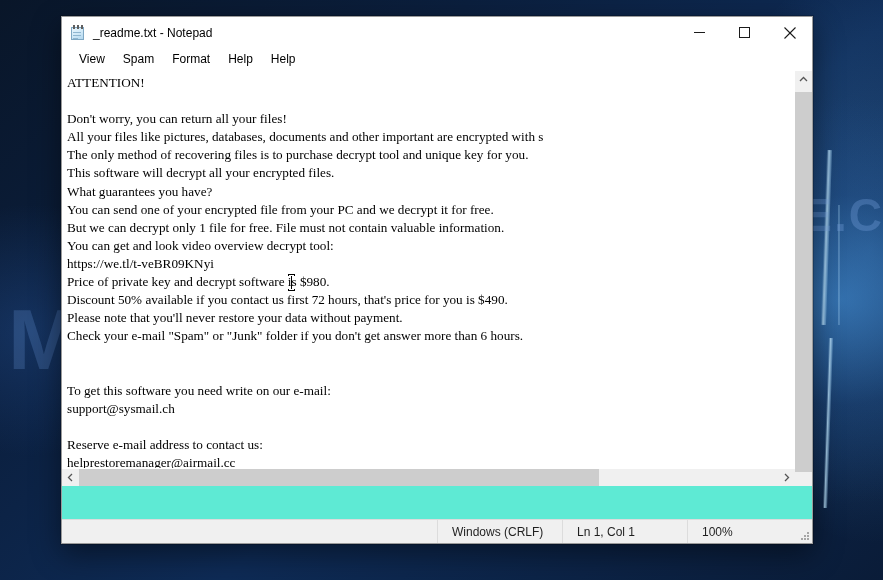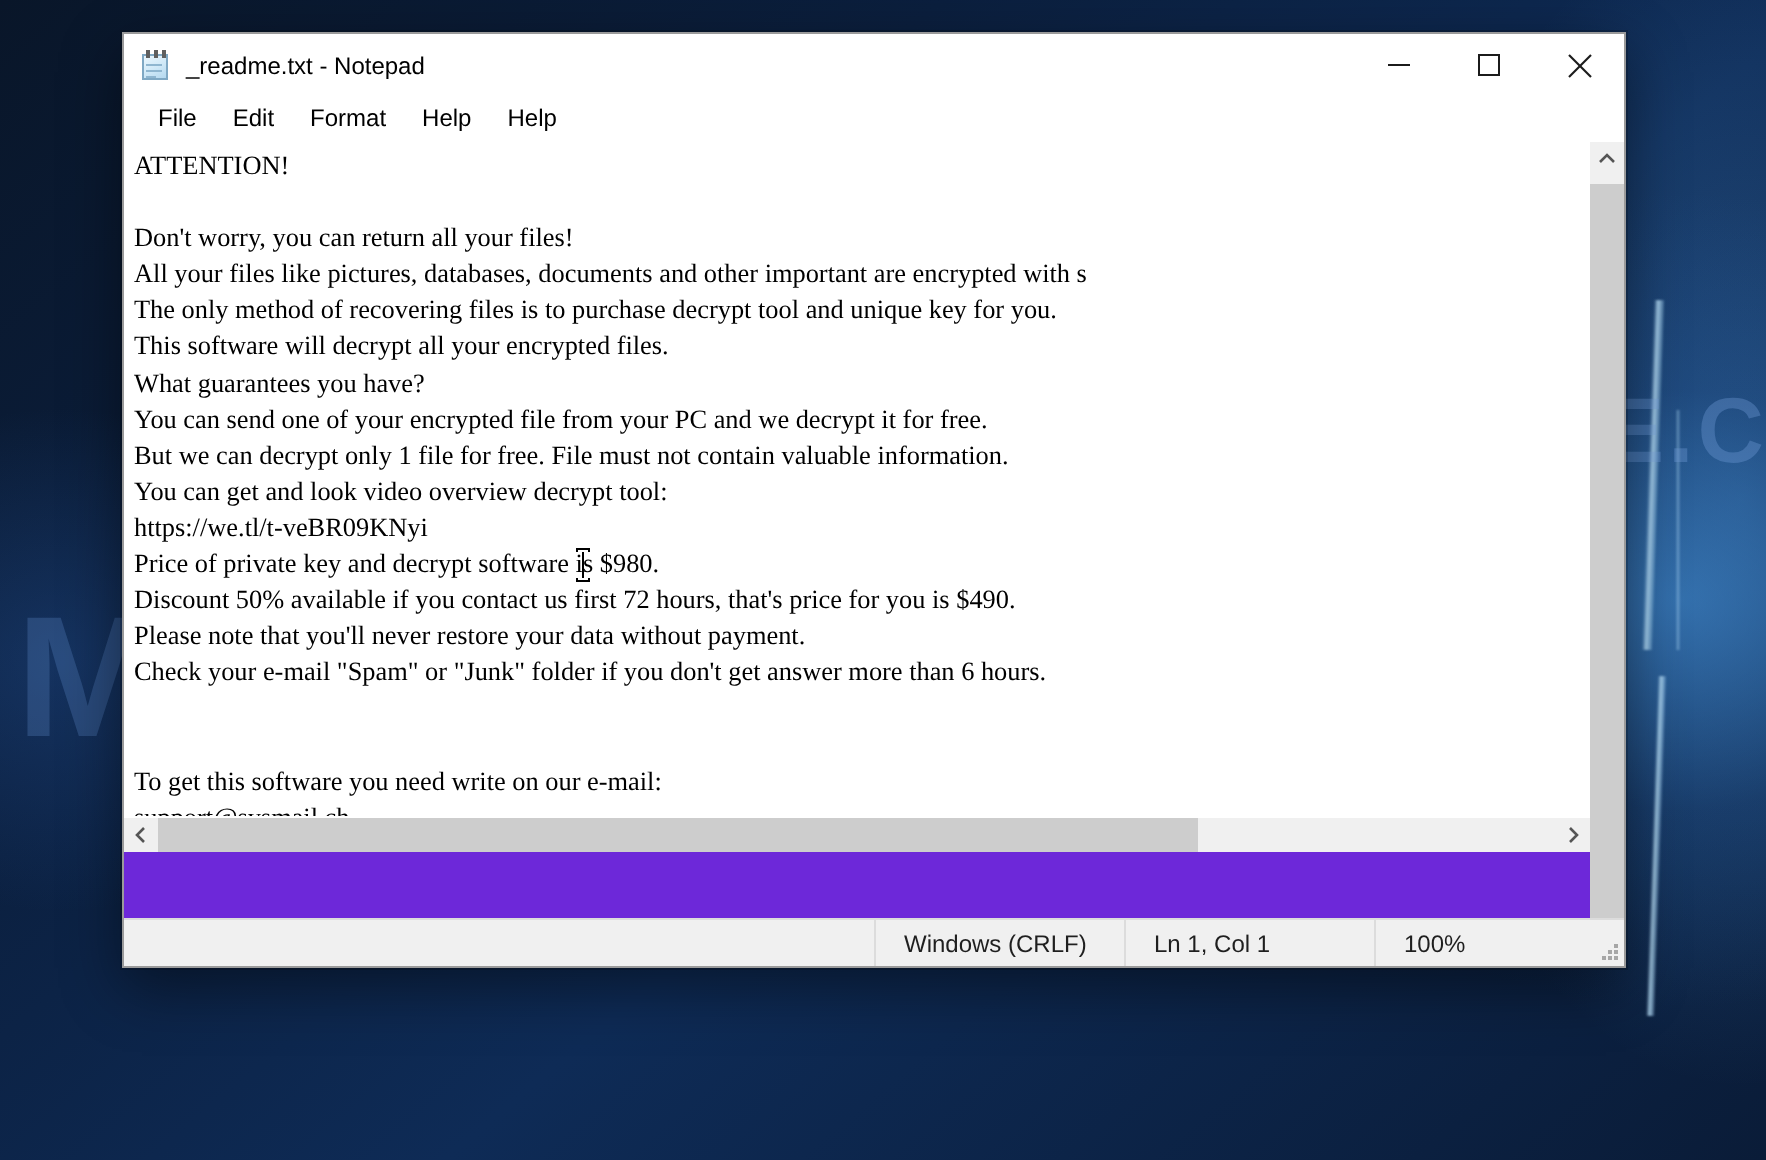--- a/index.html
+++ b/index.html
@@ -55,22 +55,22 @@
     user-select: none;
     white-space: nowrap;
   }
 
   
   #notepad {
     position: absolute;
     left: 61px;
     top: 16px;
     width: 752px;
-    height: 468px;
-    background: #6d28d9;
+    height: 528px;
+    background: #5eead4;
     border: 1px solid #9a9a9a;
     box-shadow: 0 0 0 1px rgba(0,0,0,0.18), 0 10px 28px rgba(0,0,0,0.45);
     display: flex;
     flex-direction: column;
     box-sizing: border-box;
   }
 
   #titlebar {
     height: 31px;
     background: #ffffff;
@@ -318,22 +318,22 @@
         <div class="wbtn">
           <svg width="12" height="12" viewBox="0 0 12 12">
               <line x1="0.5" y1="0.5" x2="11.5" y2="11.5" stroke="#1b1b1b" stroke-width="1.1"></line>
               <line x1="11.5" y1="0.5" x2="0.5" y2="11.5" stroke="#1b1b1b" stroke-width="1.1"></line>
             </svg>
         </div>
       </div>
     </div>
 
     <div id="menubar">
-      <div class="menu-item">File</div>
-      <div class="menu-item">Edit</div>
+      <div class="menu-item">View</div>
+      <div class="menu-item">Spam</div>
       <div class="menu-item">Format</div>
       <div class="menu-item">Help</div>
       <div class="menu-item">Help</div>
     </div>
 
     <div id="editor-wrap">
       <div id="editor-row">
         <div id="textarea">
           <div id="text-lines">ATTENTION!
 

